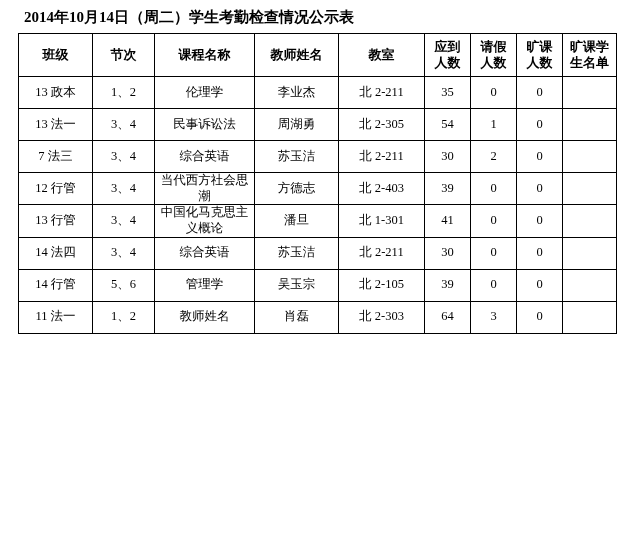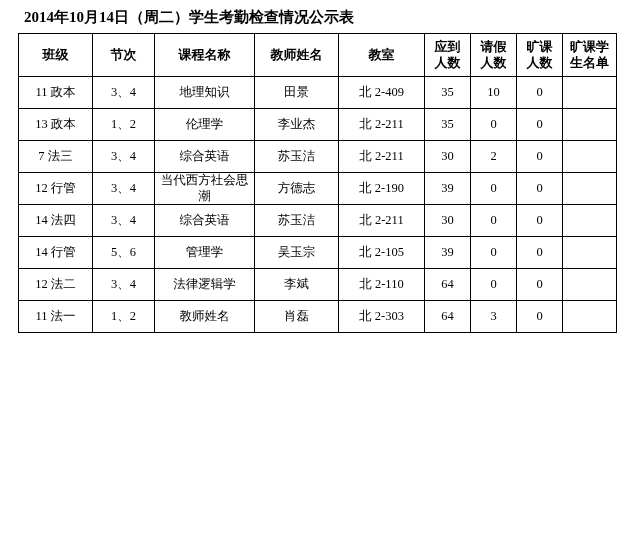--- a/index.html
+++ b/index.html
@@ -117,59 +117,70 @@
           <span class="two-line">人数</span>
         </th>
         <th>
           <span class="two-line">旷课学</span>
           <span class="two-line">生名单</span>
         </th>
       </tr>
     </thead>
     <tbody>
       <tr>
-        <td>11 政本</td>
-        <td>3、4</td>
-        <td>地理知识</td>
-        <td>田景</td>
-        <td>北 2-409</td>
-        <td>35</td>
-        <td>10</td>
-        <td>0</td>
-        <td></td>
-      </tr>
-      <tr>
         <td>13 政本</td>
         <td>1、2</td>
         <td>伦理学</td>
         <td>李业杰</td>
         <td>北 2-211</td>
         <td>35</td>
         <td>0</td>
         <td>0</td>
         <td></td>
       </tr>
       <tr>
+        <td>13 法一</td>
+        <td>3、4</td>
+        <td>民事诉讼法</td>
+        <td>周湖勇</td>
+        <td>北 2-305</td>
+        <td>54</td>
+        <td>1</td>
+        <td>0</td>
+        <td></td>
+      </tr>
+      <tr>
         <td>7 法三</td>
         <td>3、4</td>
         <td>综合英语</td>
         <td>苏玉洁</td>
         <td>北 2-211</td>
         <td>30</td>
         <td>2</td>
         <td>0</td>
         <td></td>
       </tr>
       <tr>
         <td>12 行管</td>
         <td>3、4</td>
         <td>当代西方社会思潮</td>
         <td>方德志</td>
-        <td>北 2-190</td>
+        <td>北 2-403</td>
         <td>39</td>
+        <td>0</td>
+        <td>0</td>
+        <td></td>
+      </tr>
+      <tr>
+        <td>13 行管</td>
+        <td>3、4</td>
+        <td>中国化马克思主义概论</td>
+        <td>潘旦</td>
+        <td>北 1-301</td>
+        <td>41</td>
         <td>0</td>
         <td>0</td>
         <td></td>
       </tr>
       <tr>
         <td>14 法四</td>
         <td>3、4</td>
         <td>综合英语</td>
         <td>苏玉洁</td>
         <td>北 2-211</td>
@@ -178,31 +189,20 @@
         <td>0</td>
         <td></td>
       </tr>
       <tr>
         <td>14 行管</td>
         <td>5、6</td>
         <td>管理学</td>
         <td>吴玉宗</td>
         <td>北 2-105</td>
         <td>39</td>
-        <td>0</td>
-        <td>0</td>
-        <td></td>
-      </tr>
-      <tr>
-        <td>12 法二</td>
-        <td>3、4</td>
-        <td>法律逻辑学</td>
-        <td>李斌</td>
-        <td>北 2-110</td>
-        <td>64</td>
         <td>0</td>
         <td>0</td>
         <td></td>
       </tr>
       <tr>
         <td>11 法一</td>
         <td>1、2</td>
         <td>教师姓名</td>
         <td>肖磊</td>
         <td>北 2-303</td>

